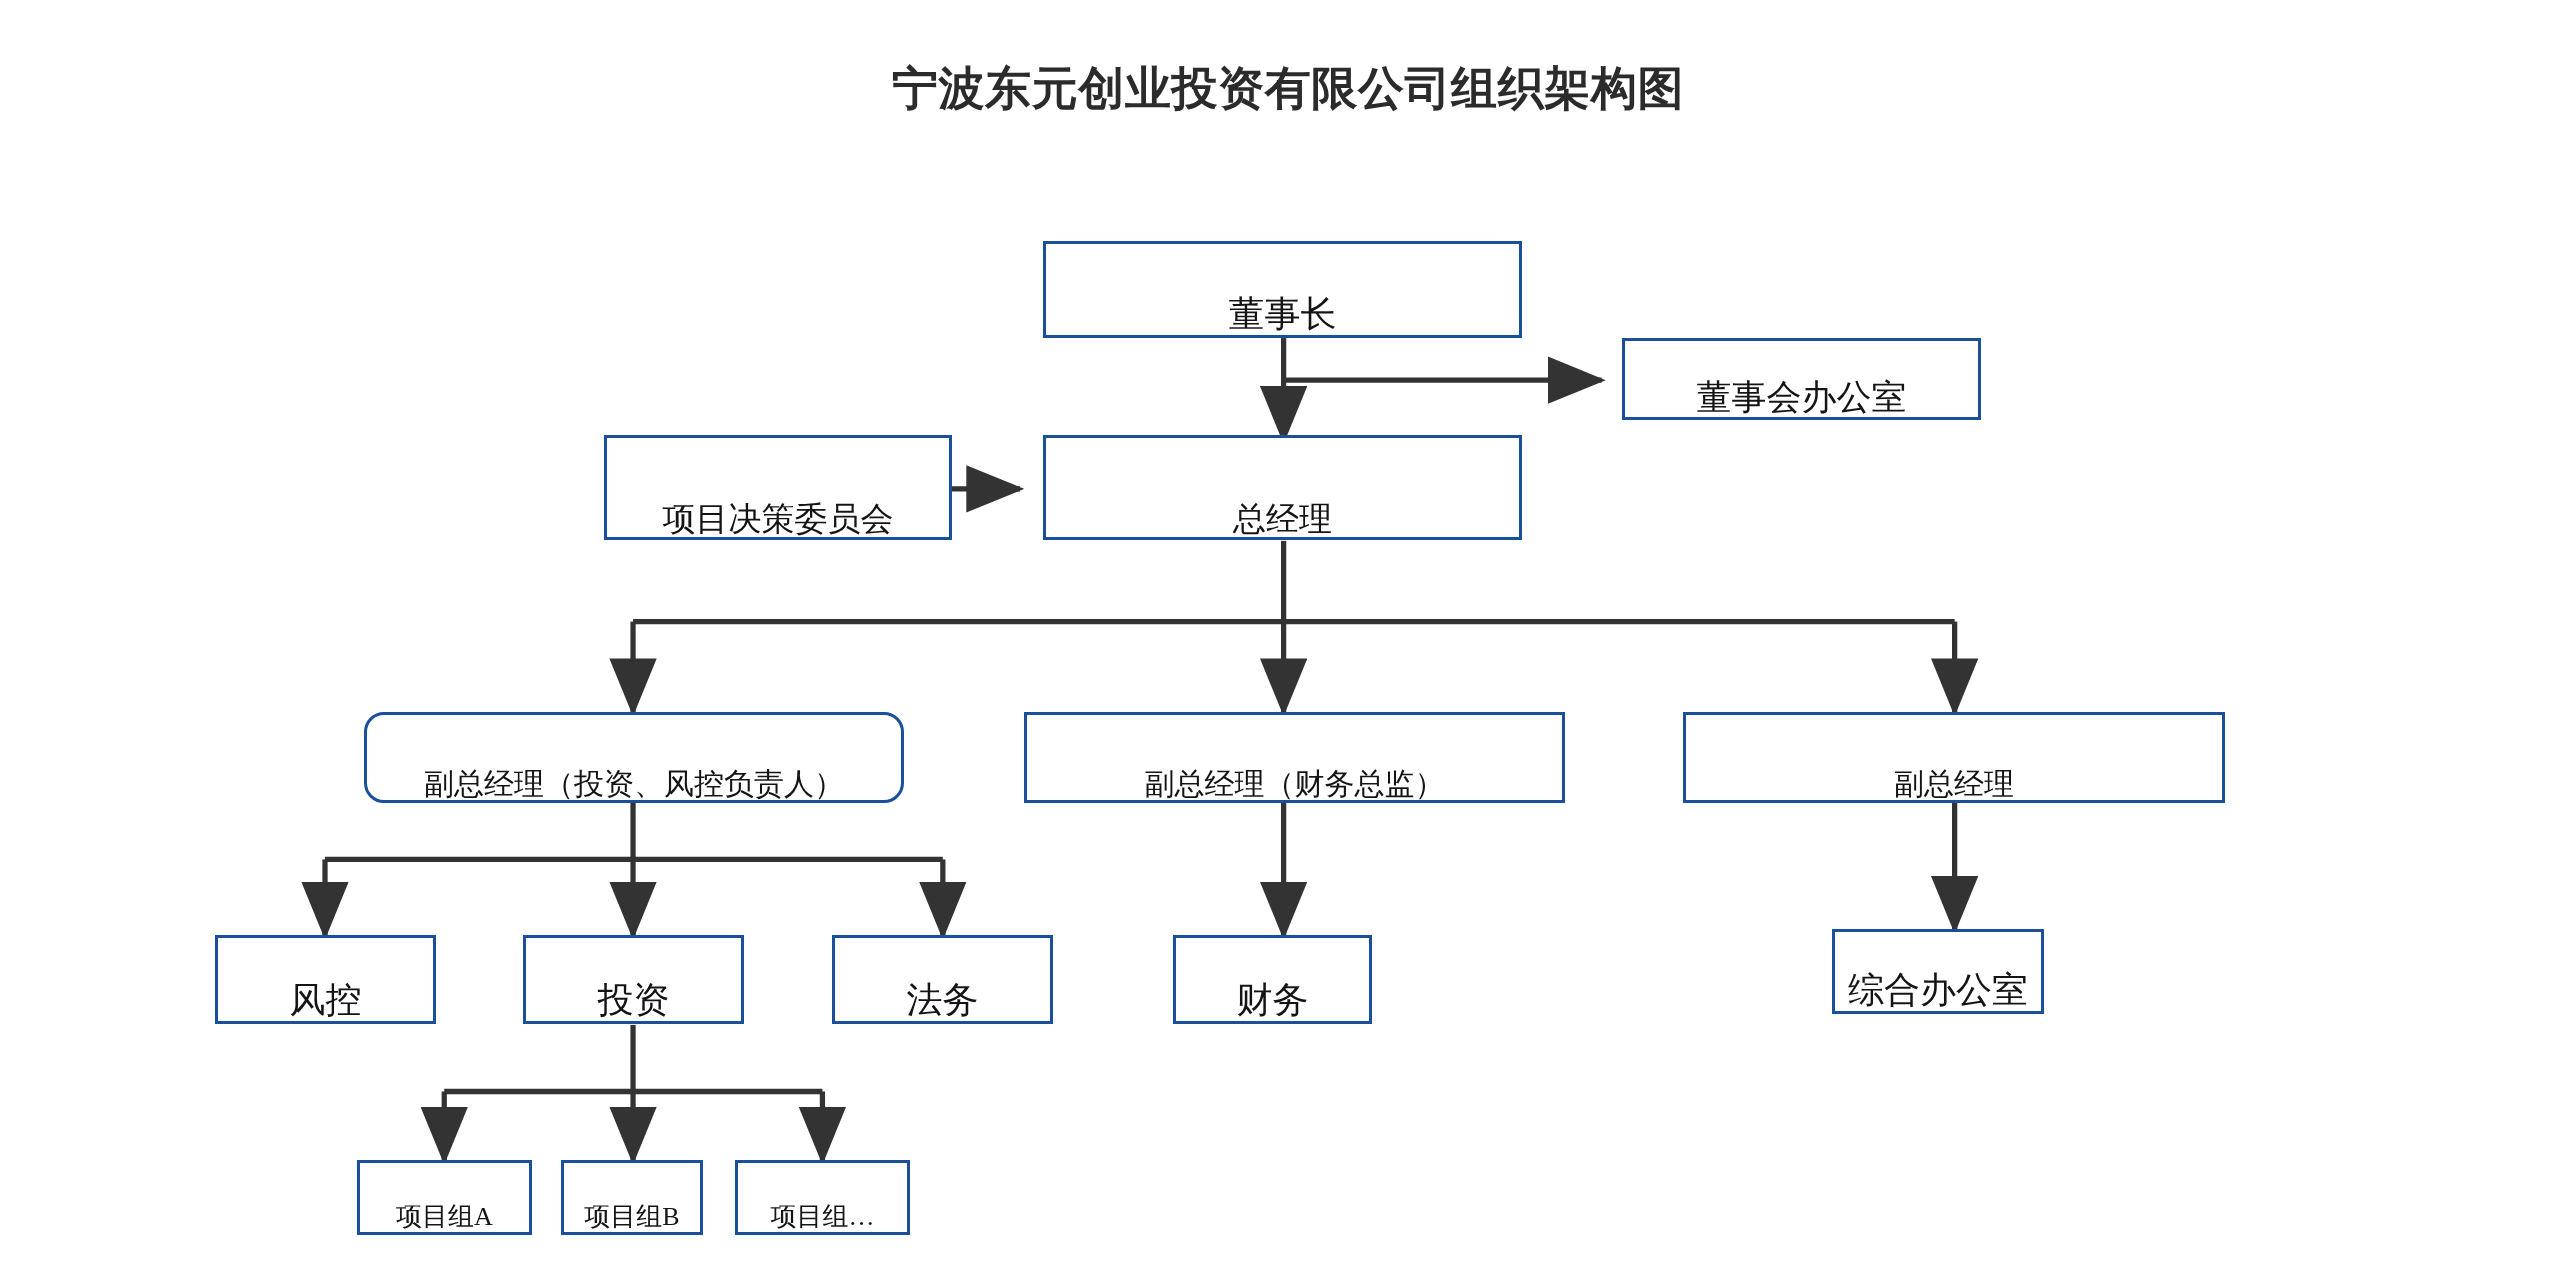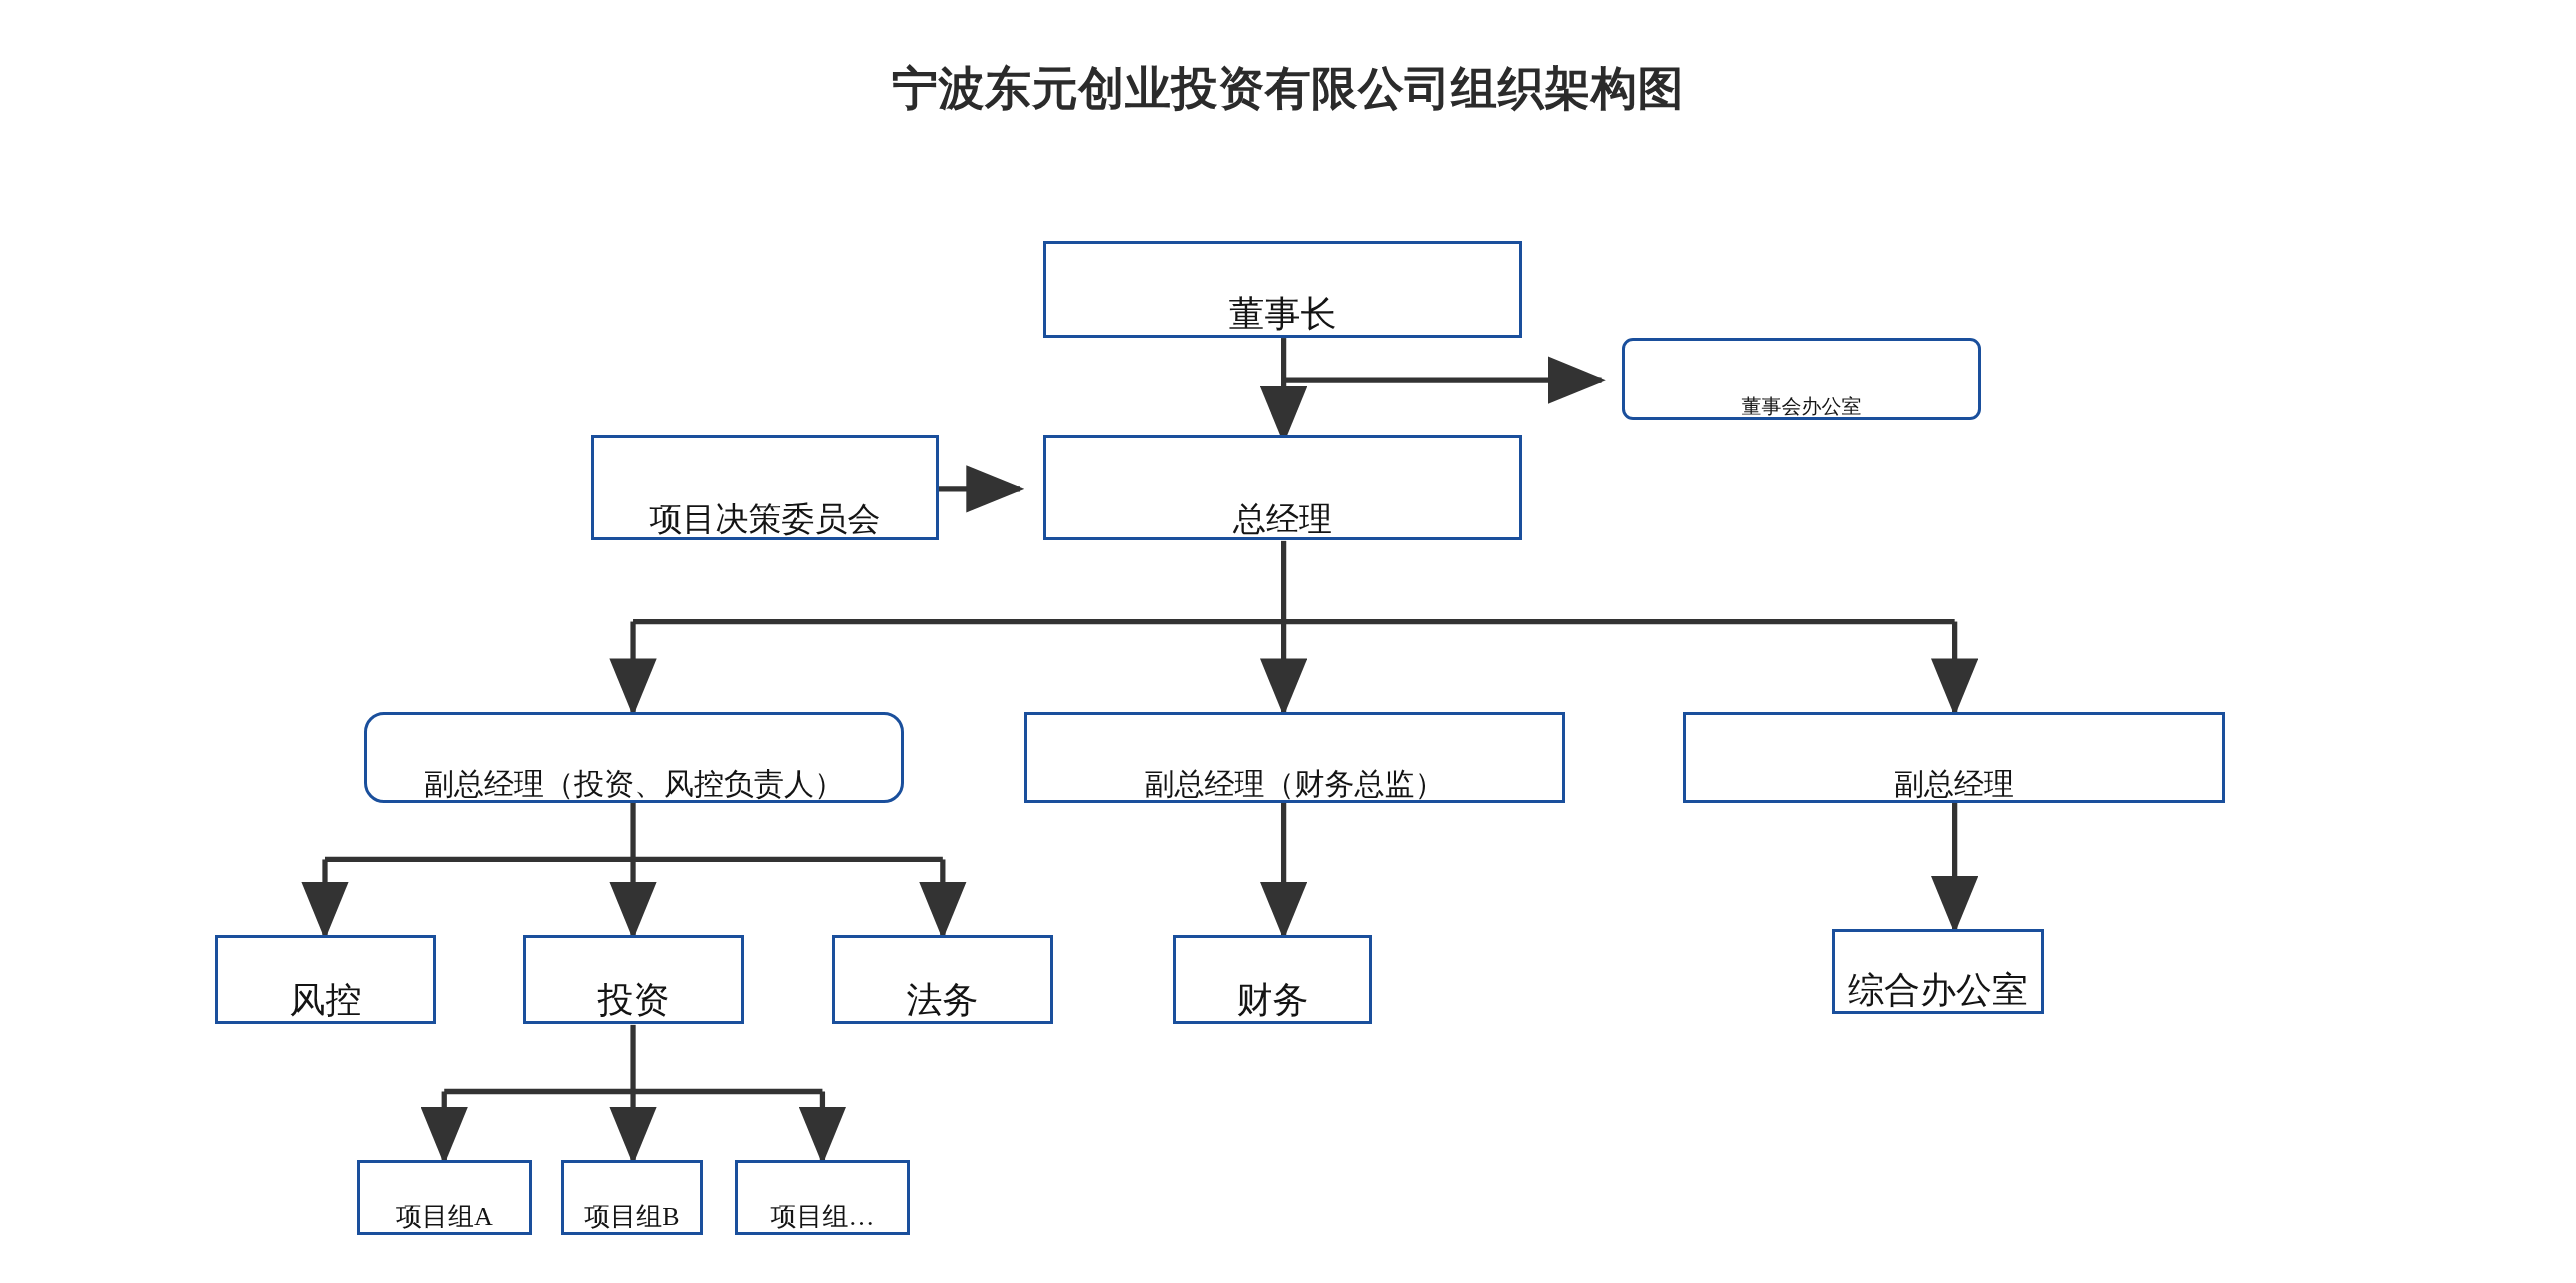--- a/index.html
+++ b/index.html
@@ -50,21 +50,21 @@
     text-align: center;
     line-height: 1.1;
     white-space: nowrap;
     z-index: 2;
   }
   .node.lvl1 { font-size: 36px; }
   .node.lvl2 { font-size: 33px; }
   .node.lvl3 { font-size: 30px; }
   .node.lvl4 { font-size: 36px; }
   .node.lvl5 { font-size: 26px; }
-  .node.aside { font-size: 20px; border-radius: 11px; }
+  .node.aside { font-size: 35px; }
 </style>
 </head>
 <body>
 
 <div id="org-root">
 
   <div id="chart-title">宁波东元创业投资有限公司组织架构图</div>
 
   <svg id="edge-layer" viewBox="0 0 4407 2196" xmlns="http://www.w3.org/2000/svg">
     <defs>
@@ -103,21 +103,21 @@
   </svg>
 
   <div class="node lvl1" style="left:1043px; top:241px; width:479px; height:97px;">
     <span>董事长</span>
   </div>
 
   <div class="node aside" style="left:1622px; top:338px; width:359px; height:82px;">
     <span>董事会办公室</span>
   </div>
 
-  <div class="node lvl2" style="left:591px; top:435px; width:348px; height:105px;">
+  <div class="node lvl2" style="left:604px; top:435px; width:348px; height:105px;">
     <span>项目决策委员会</span>
   </div>
 
   <div class="node lvl2" style="left:1043px; top:435px; width:479px; height:105px;">
     <span>总经理</span>
   </div>
 
   <div class="node lvl3" style="left:364px; top:712px; width:540px; height:91px;border-radius:20px;">
     <span>副总经理（投资、风控负责人）</span>
   </div>

